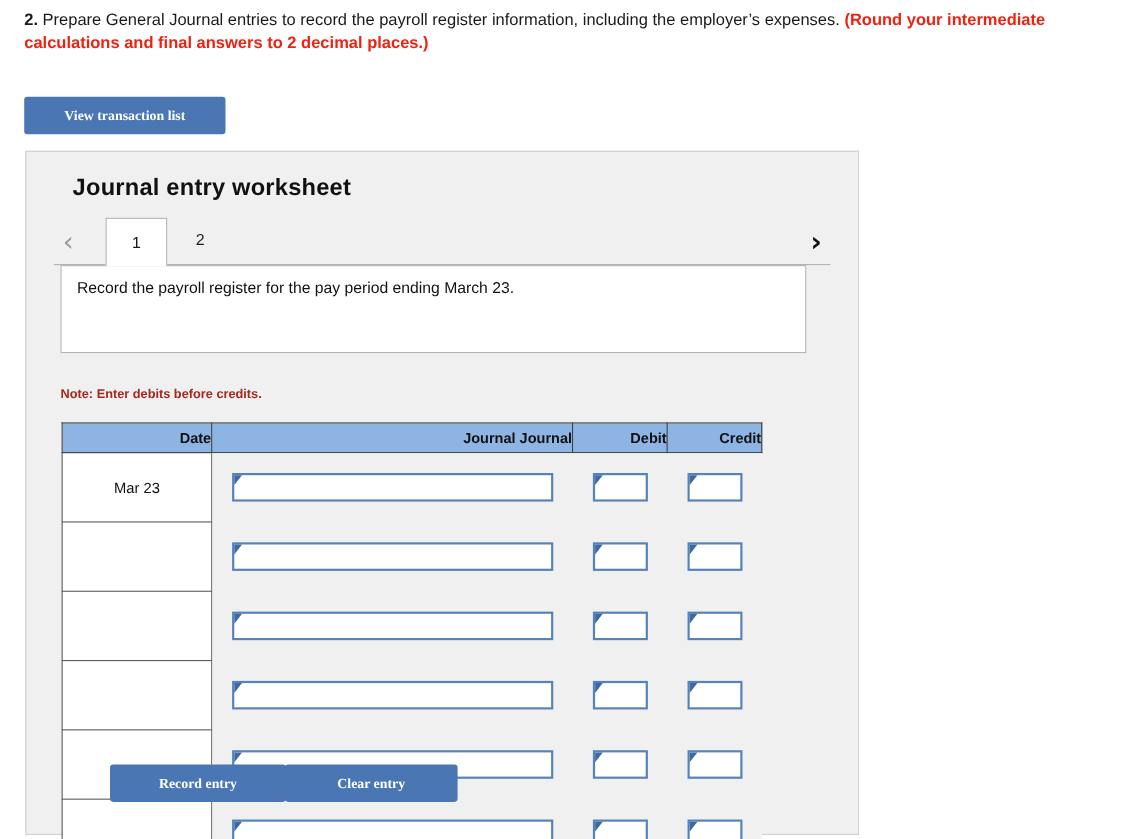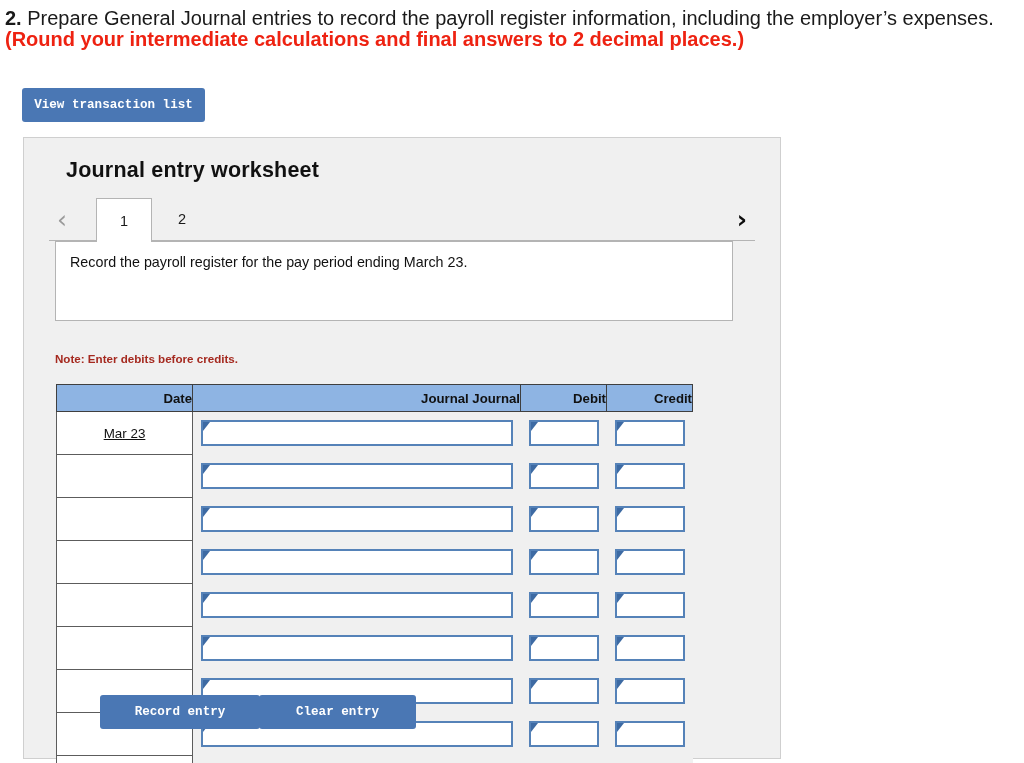--- a/index.html
+++ b/index.html
@@ -12,42 +12,42 @@
     height: 763px;
     font-family: "Liberation Sans", sans-serif;
     color: #000000;
     overflow: hidden;
     position: relative;
   }
 
   
   #question {
     position: absolute;
-    left: 5px;
+    left: 22px;
     top: 8px;
     width: 992px;
-    font-size: 20px;
+    font-size: 15px;
     line-height: 21px;
     color: #1a1a1a;
   }
   #question .qnum { font-weight: bold; }
   #question .qred {
     color: #ee2211;
     font-weight: bold;
   }
 
   
   .btn {
     background: #4a77b4;
     color: #ffffff;
     font-weight: bold;
     border: none;
     border-radius: 3px;
     text-align: center;
-    font-family: Liberation Mono, monospace;
+    font-family: Liberation Serif, serif;
     cursor: pointer;
     padding: 0;
     display: flex;
     align-items: center;
     justify-content: center;
   }
   #view-transaction-list {
     position: absolute;
     left: 22px;
     top: 88px;
@@ -191,24 +191,23 @@
     background: #8eb4e3;
     border: 1px solid #3f3f3f;
     height: 26px;
     font-size: 13.2px;
     font-weight: bold;
     color: #111111;
     padding: 0;
     text-align: right;
   }
   #journal-table td {
-    padding: 8px;
+    padding: 18px;
     height: 26px;
     vertical-align: middle;
-    text-decoration: underline;
   }
   td.date-cell {
     border: 1px solid #5c5c5c;
     background: #ffffff;
     text-align: center;
     font-size: 13.4px;
     color: #111111;
   }
   td.input-cell {
     position: relative;

